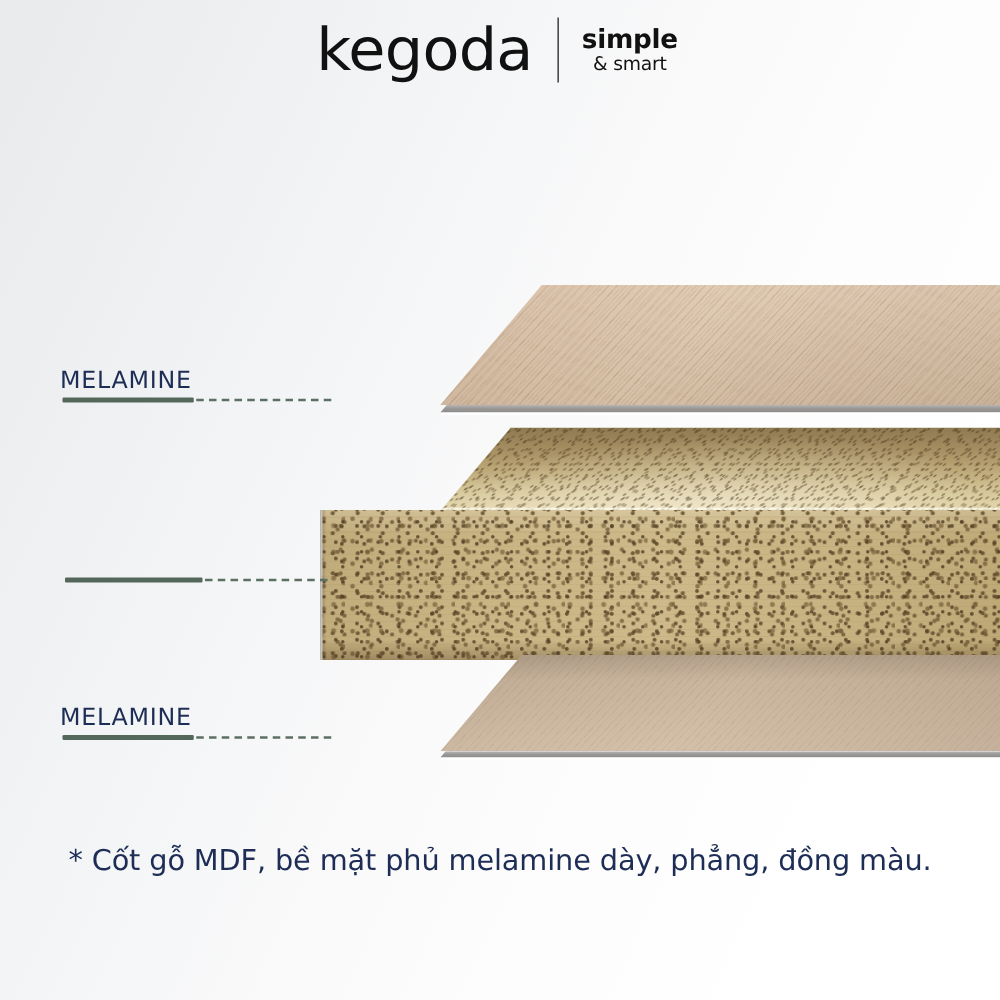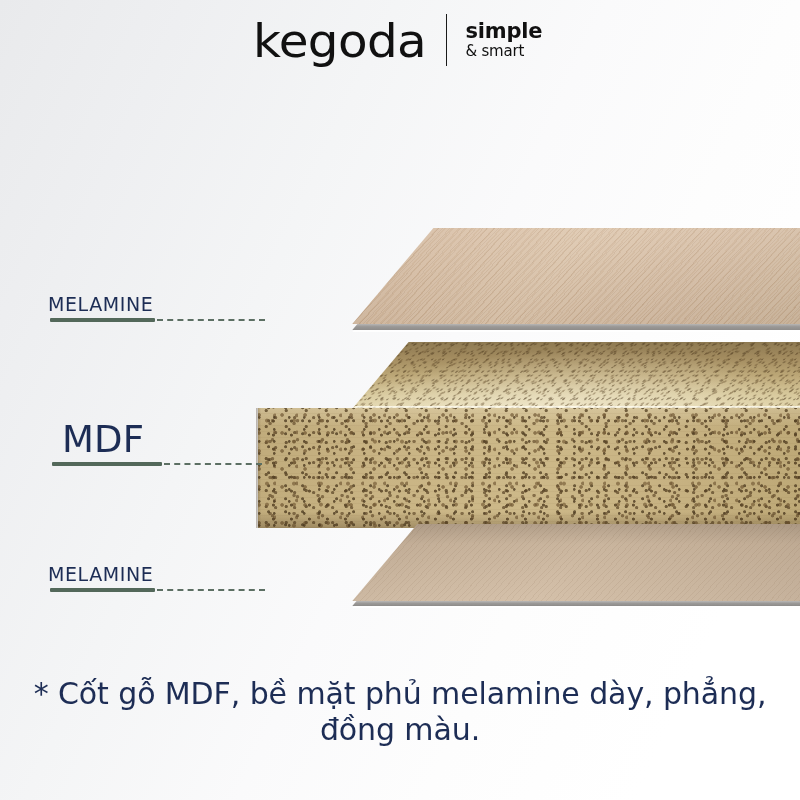--- a/index.html
+++ b/index.html
@@ -51,20 +51,21 @@
     background: #1a1a1a;
     margin: 0 18px 0 20px;
     align-self: center;
   }
   #logo-tag {
     display: flex;
     flex-direction: column;
     justify-content: center;
     line-height: 1.12;
     color: #111111;
+    text-align: center;
   }
   #logo-tag-1 {
     font-family: "DejaVu Sans", sans-serif;
     font-size: 21px;
     font-weight: 700;
     letter-spacing: -0.2px;
   }
   #logo-tag-2 {
     font-family: "DejaVu Sans", sans-serif;
     font-size: 15px;
@@ -320,21 +321,21 @@
 
   
   #caption {
     position: absolute;
     left: 0;
     top: 676px;
     width: 800px;
     text-align: center;
     color: #1d2d55;
     font-family: "DejaVu Sans", sans-serif;
-    font-size: 30px;
+    font-size: 23px;
     font-weight: 400;
     letter-spacing: -0.1px;
     line-height: 1.2;
   }
 </style>
 </head>
 <body>
 
 <div id="stage">
 
@@ -372,21 +373,20 @@
     <div class="shadowline"></div>
   </div>
 
   <div class="callout small" id="callout-melamine-top">
     <div class="callout-text">MELAMINE</div>
     <div class="callout-rule"></div>
     <div class="callout-dash"></div>
   </div>
 
   <div class="callout large" id="callout-mdf">
-    <div class="callout-text">MDF</div>
     <div class="callout-rule"></div>
     <div class="callout-dash"></div>
   </div>
 
   <div class="callout small" id="callout-melamine-bottom">
     <div class="callout-text">MELAMINE</div>
     <div class="callout-rule"></div>
     <div class="callout-dash"></div>
   </div>
 

